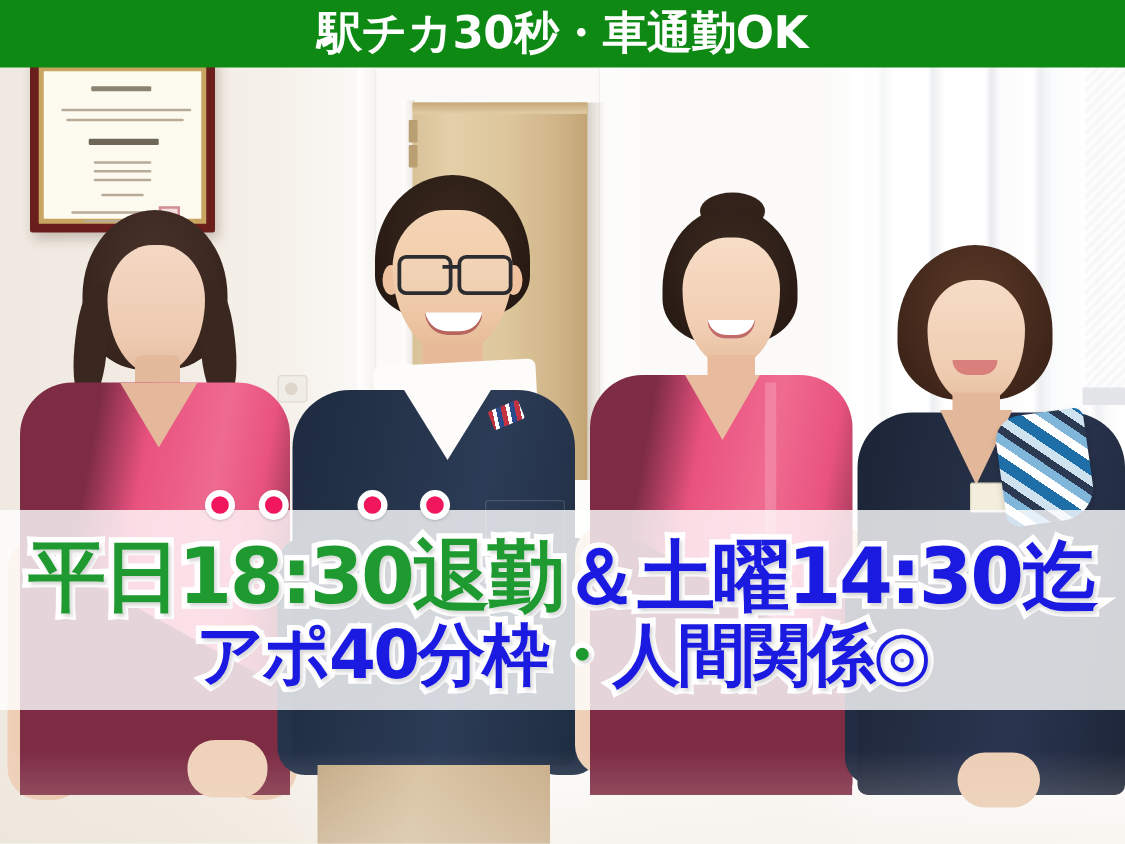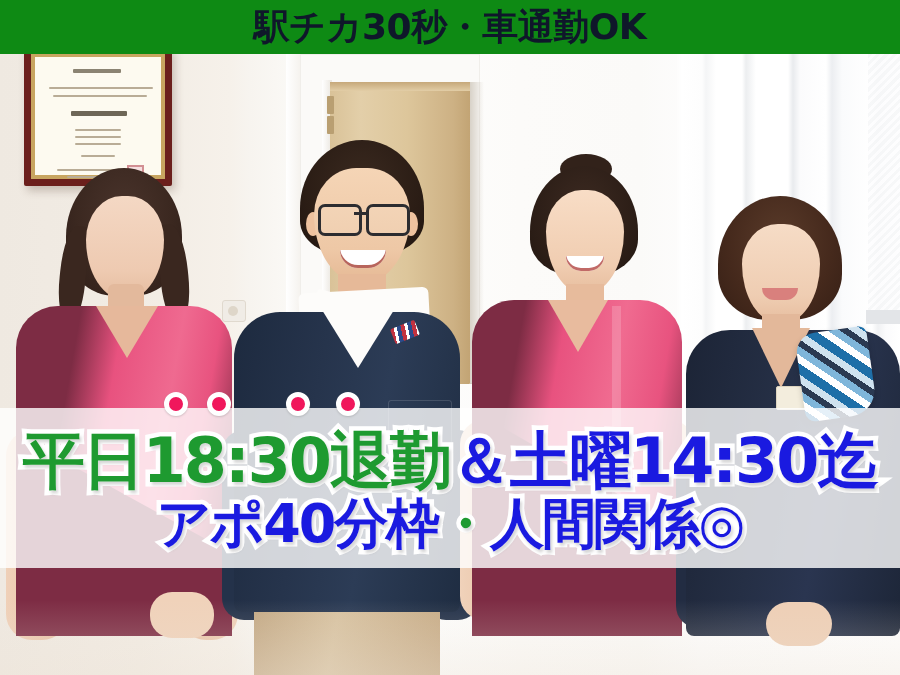--- a/index.html
+++ b/index.html
@@ -207,21 +207,21 @@
   
   .floor{position:absolute;left:0;top:600px;width:900px;height:75px;
         background:linear-gradient(180deg,rgba(240,232,222,0) 0%,rgba(236,226,213,.35) 100%);}
 
   
   .banner{position:absolute;left:0;width:900px;display:flex;
         align-items:center;justify-content:center;overflow:hidden;}
   #banner-top{top:0;height:54px;}
   #banner-bottom{top:618px;height:57px;}
   .banner-text{
-        color:#0f172a;font-weight:bold;white-space:nowrap;
+        color:#ffffff;font-weight:bold;white-space:nowrap;
         font-family:"DejaVu Sans","Liberation Sans",sans-serif;
         letter-spacing:-.5px;}
   #banner-top .banner-text{font-size:36px;line-height:40px;}
   #banner-bottom .banner-text{font-size:33px;line-height:38px;}
 
   
   .band{position:absolute;left:0;top:408px;width:900px;height:160px;
         background:rgba(255,255,255,.80);}
 
   

